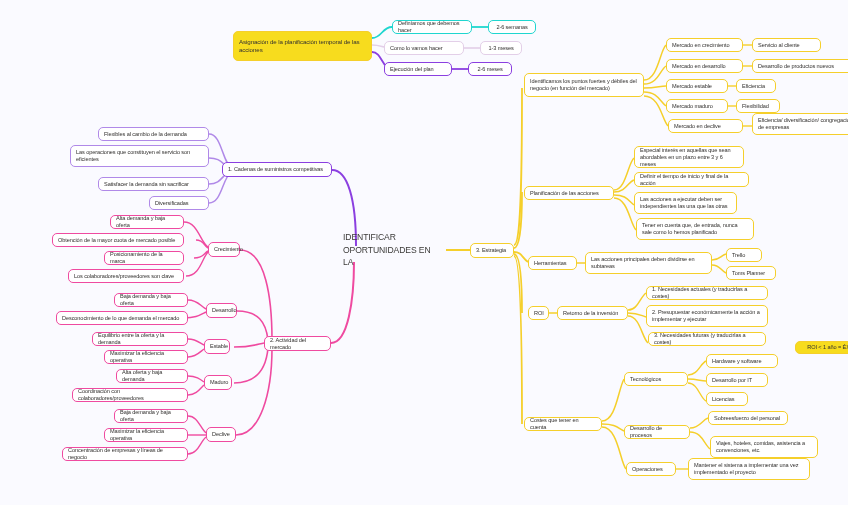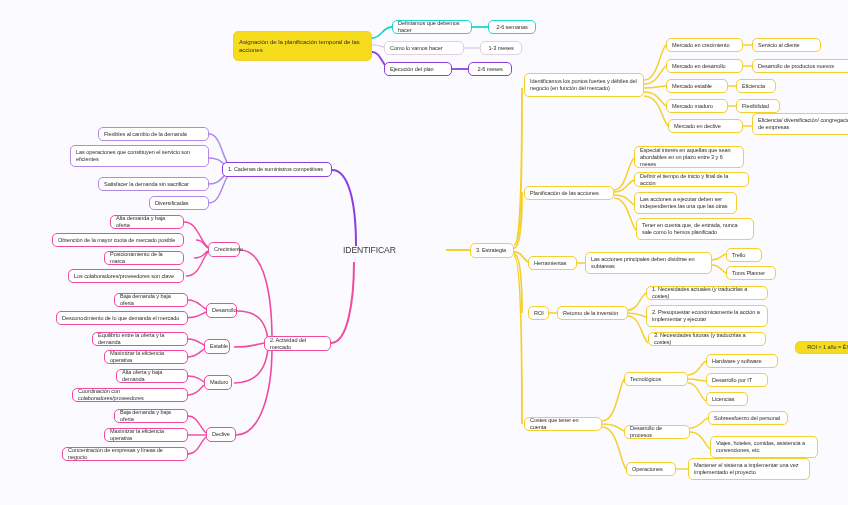--- a/index.html
+++ b/index.html
@@ -127,20 +127,21 @@
     <path d="M652 383 C 662 383, 664 398, 670 401" stroke="#f5cf2b" stroke-width="1.4" fill="none"></path>
 
     <path d="M654 428 C 664 428, 666 420, 672 418" stroke="#f5cf2b" stroke-width="1.4" fill="none"></path>
     <path d="M654 432 C 666 432, 668 444, 674 449" stroke="#f5cf2b" stroke-width="1.4" fill="none"></path>
 
     <line x1="640" y1="469" x2="652" y2="469" stroke="#f5cf2b" stroke-width="1.4"></line>
   </svg>
 
   <div class="node t-center" style="left:302px;top:232px;width:108px;height:36px;flex-direction:column;align-items:flex-start;justify-content:center;">
     <span class="fs-center">IDENTIFICAR</span>
+    <span class="fs-center">OPORTUNIDADES EN LA</span>
   </div>
 
   <div class="node t-yellow-fill" style="left:197px;top:31px;width:139px;height:30px;">
     <span class="fs8">Asignación de la planificación temporal de las acciones</span>
   </div>
 
   <div class="node t-teal" style="left:356px;top:20px;width:80px;height:14px;">
     <span class="fs7">Definíamos que debemos hacer</span>
   </div>
   <div class="node t-teal" style="left:452px;top:20px;width:48px;height:14px;justify-content:center;">

